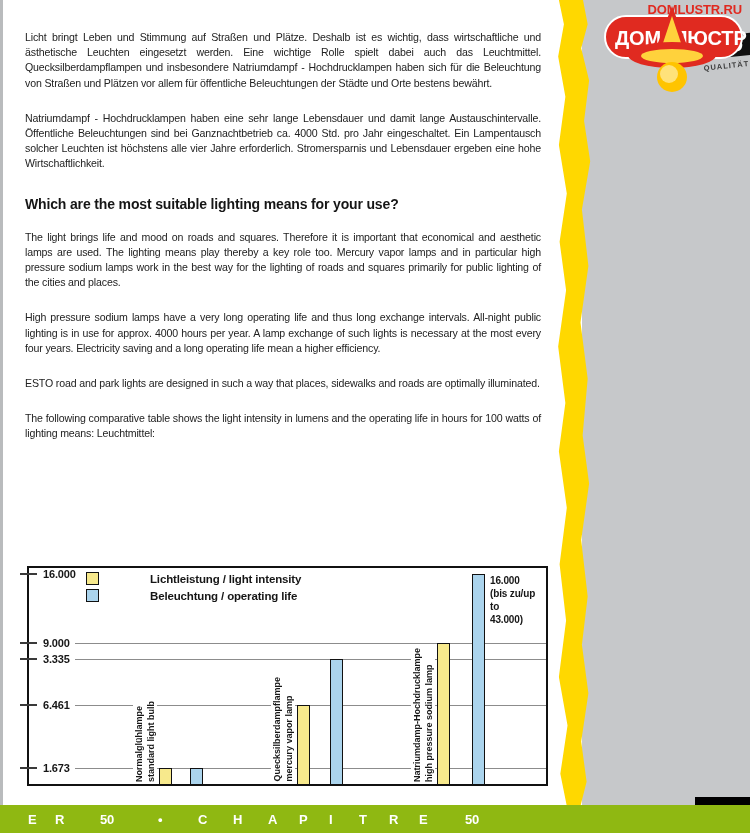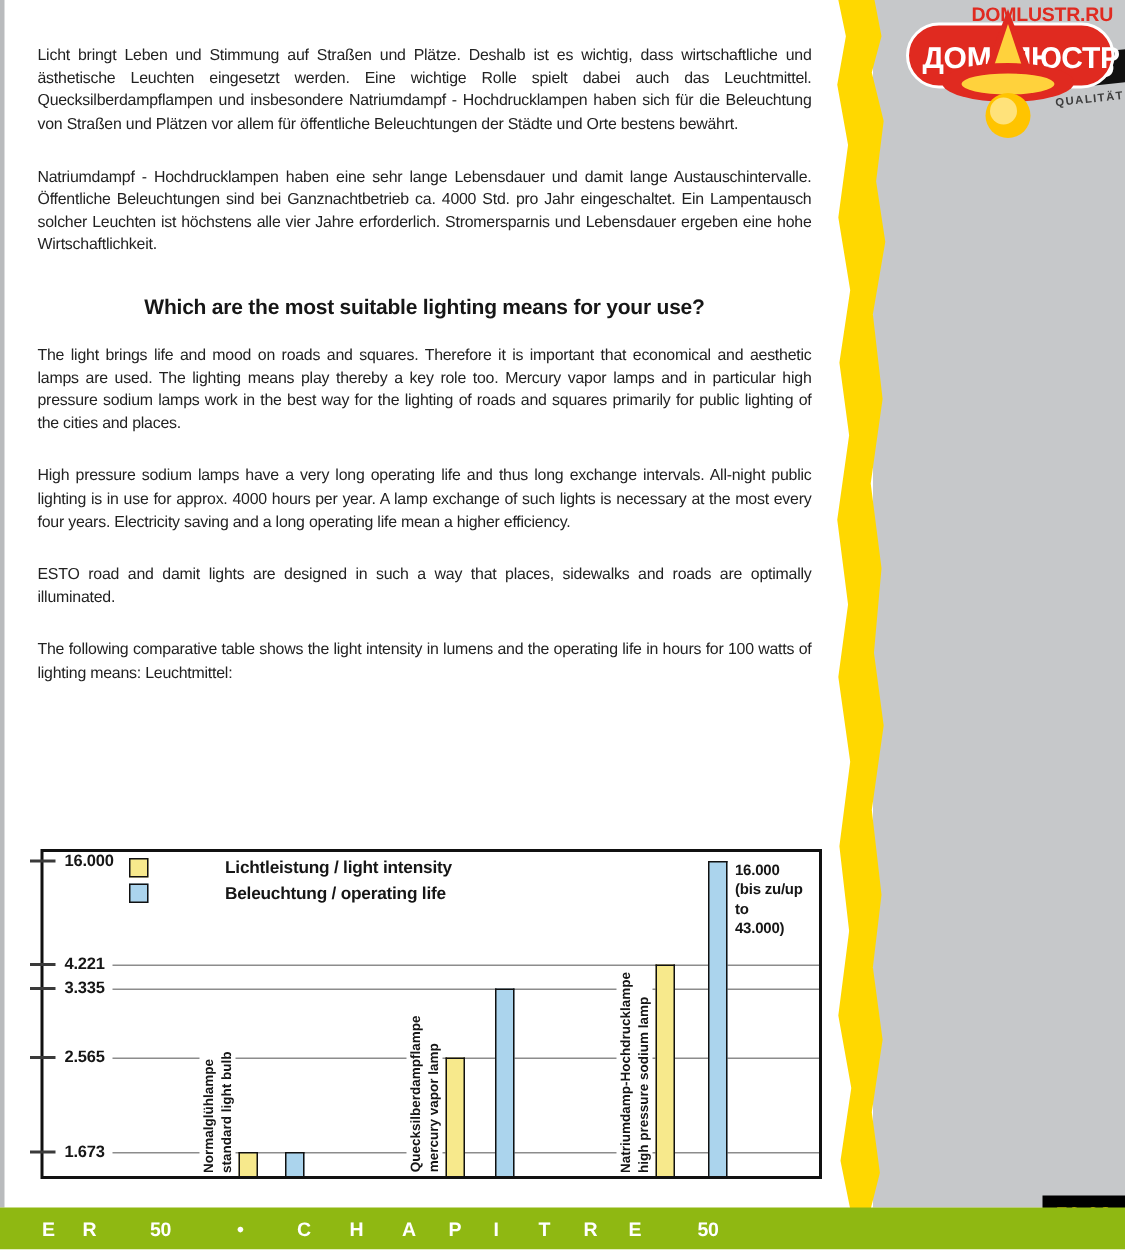--- a/index.html
+++ b/index.html
@@ -10,21 +10,21 @@
     color:#1b1b1b; letter-spacing:-0.15px;
   }
   .left-edge { position:absolute; left:0; top:0; width:3px; height:805px; background:#b9bbbd; }
   .side-gray { position:absolute; left:582px; top:0; width:168px; height:805px; background:#c6c8ca; }
   .side-yellow {
     position:absolute; left:556px; top:0; width:36px; height:806px; background:#ffd800;
     clip-path:polygon(75% 0,88% 3%,70% 6%,92% 10%,78% 15%,95% 20%,72% 26%,90% 33%,68% 40%,88% 47%,74% 54%,92% 60%,70% 67%,88% 74%,72% 80%,90% 86%,70% 92%,85% 97%,68% 100%,30% 100%,12% 96%,32% 90%,8% 84%,28% 77%,10% 70%,30% 63%,8% 56%,26% 50%,6% 43%,28% 36%,10% 30%,30% 24%,8% 18%,26% 12%,6% 7%,22% 3%,8% 0%);
   }
   .content { position:absolute; left:25px; top:30px; width:516px; }
   .content h1 { font-size:14px; line-height:17px; font-weight:bold; margin:0 0 17px 0; color:#161616; }
-  .content h1.en { margin-top:24px;text-align:center; }
+  .content h1.en { margin-top:24px; }
   .content p { font-size:10.6px; line-height:15.2px; text-align:justify; margin:0 0 20px 0; color:#222; }
 
   
   .chart-box {
     position:absolute; left:27px; top:566px; width:521px; height:220px;
     border:2px solid #111; background:#fff;
   }
   .gridline { position:absolute; height:1px; background:#8c8c8c; }
   .ytick-dash { position:absolute; left:-9px; width:17px; height:2px; background:#3a3a3a; }
   .ytick-label { position:absolute; left:14px; font-size:11px; font-weight:bold; color:#161616; }
@@ -87,21 +87,21 @@
     <circle cx="109" cy="74" r="9" fill="#ffe27a"></circle>
   </g>
 </svg>
 
 <div class="content">
   <p>Licht bringt Leben und Stimmung auf Straßen und Plätze. Deshalb ist es wichtig, dass wirtschaftliche und ästhetische Leuchten eingesetzt werden. Eine wichtige Rolle spielt dabei auch das Leuchtmittel. Quecksilberdampflampen und insbesondere Natriumdampf - Hochdrucklampen haben sich für die Beleuchtung von Straßen und Plätzen vor allem für öffentliche Beleuchtungen der Städte und Orte bestens bewährt.</p>
   <p>Natriumdampf - Hochdrucklampen haben eine sehr lange Lebensdauer und damit lange Austauschintervalle. Öffentliche Beleuchtungen sind bei Ganznachtbetrieb ca. 4000 Std. pro Jahr eingeschaltet. Ein Lampentausch solcher Leuchten ist höchstens alle vier Jahre erforderlich. Stromersparnis und Lebensdauer ergeben eine hohe Wirtschaftlichkeit.</p>
   <h1 class="en">Which are the most suitable lighting means for your use?</h1>
   <p>The light brings life and mood on roads and squares. Therefore it is important that economical and aesthetic lamps are used. The lighting means play thereby a key role too. Mercury vapor lamps and in particular high pressure sodium lamps work in the best way for the lighting of roads and squares primarily for public lighting of the cities and places.</p>
   <p>High pressure sodium lamps have a very long operating life and thus long exchange intervals. All-night public lighting is in use for approx. 4000 hours per year. A lamp exchange of such lights is necessary at the most every four years. Electricity saving and a long operating life mean a higher efficiency.</p>
-  <p>ESTO road and damit lights are designed in such a way that places, sidewalks and roads are optimally illuminated.</p>
+  <p>ESTO road and park lights are designed in such a way that places, sidewalks and roads are optimally illuminated.</p>
   <p>The following comparative table shows the light intensity in lumens and the operating life in hours for 100 watts of lighting means: Leuchtmittel:</p>
 </div>
 
 <div class="chart-box" id="chart">
   <div class="legend">
     <div class="legend-row">
       <span class="legend-swatch" id="sw0" style="background: rgb(247, 233, 140);"></span>
       <span class="legend-label">Lichtleistung / light intensity</span>
     </div>
     <div class="legend-row">
@@ -109,27 +109,27 @@
       <span class="legend-label">Beleuchtung / operating life</span>
     </div>
   </div>
   <div class="annotation">16.000
 (bis zu/up to
 43.000)</div>
 <div class="ytick-dash" style="top: 5px;"></div>
     <div class="ytick-label" style="top: 0px;">16.000</div>
     <div class="gridline" style="top: 75px; left: 46px; width: 471px;"></div>
     <div class="ytick-dash" style="top: 74px;"></div>
-    <div class="ytick-label" style="top: 69px;">4.221</div>
+    <div class="ytick-label" style="top: 69px;">9.000</div>
     <div class="gridline" style="top: 91px; left: 46px; width: 471px;"></div>
     <div class="ytick-dash" style="top: 90px;"></div>
     <div class="ytick-label" style="top: 85px;">3.335</div>
     <div class="gridline" style="top: 137px; left: 46px; width: 471px;"></div>
     <div class="ytick-dash" style="top: 136px;"></div>
-    <div class="ytick-label" style="top: 131px;">2.565</div>
+    <div class="ytick-label" style="top: 131px;">6.461</div>
     <div class="gridline" style="top: 200px; left: 46px; width: 471px;"></div>
     <div class="ytick-dash" style="top: 199px;"></div>
     <div class="ytick-label" style="top: 194px;">1.673</div>
     <div class="cat-label" style="left: 104px;">Normalglühlampe
 standard light bulb</div>
     <div class="bar" style="left: 130px; height: 16px; background: rgb(247, 233, 140);"></div>
     <div class="bar" style="left: 161px; height: 16px; background: rgb(171, 212, 237);"></div>
     <div class="cat-label" style="left: 242px;">Quecksilberdampflampe
 mercury vapor lamp</div>
     <div class="bar" style="left: 268px; height: 79px; background: rgb(247, 233, 140);"></div>

